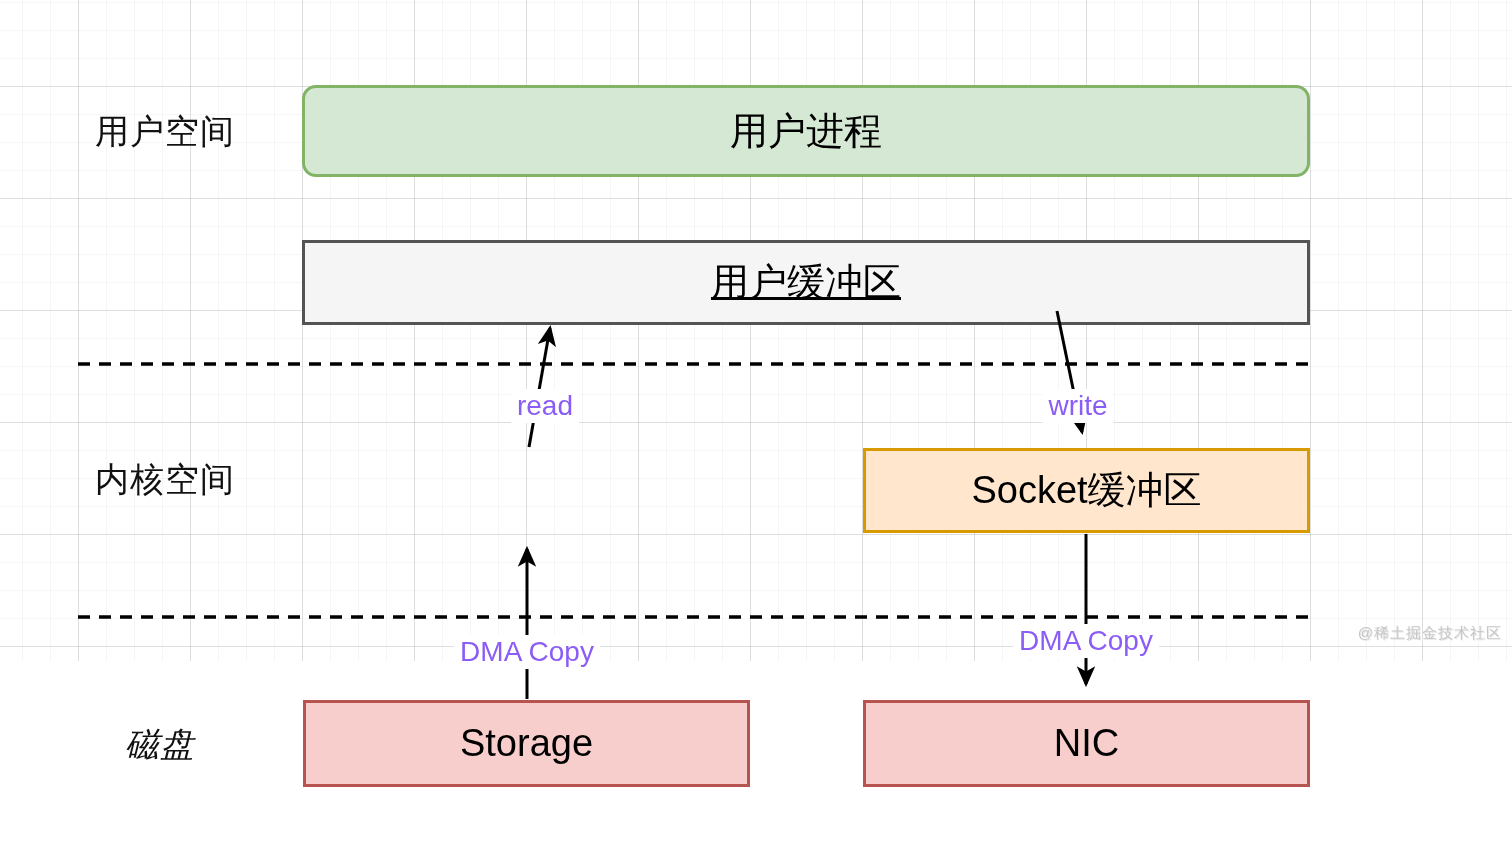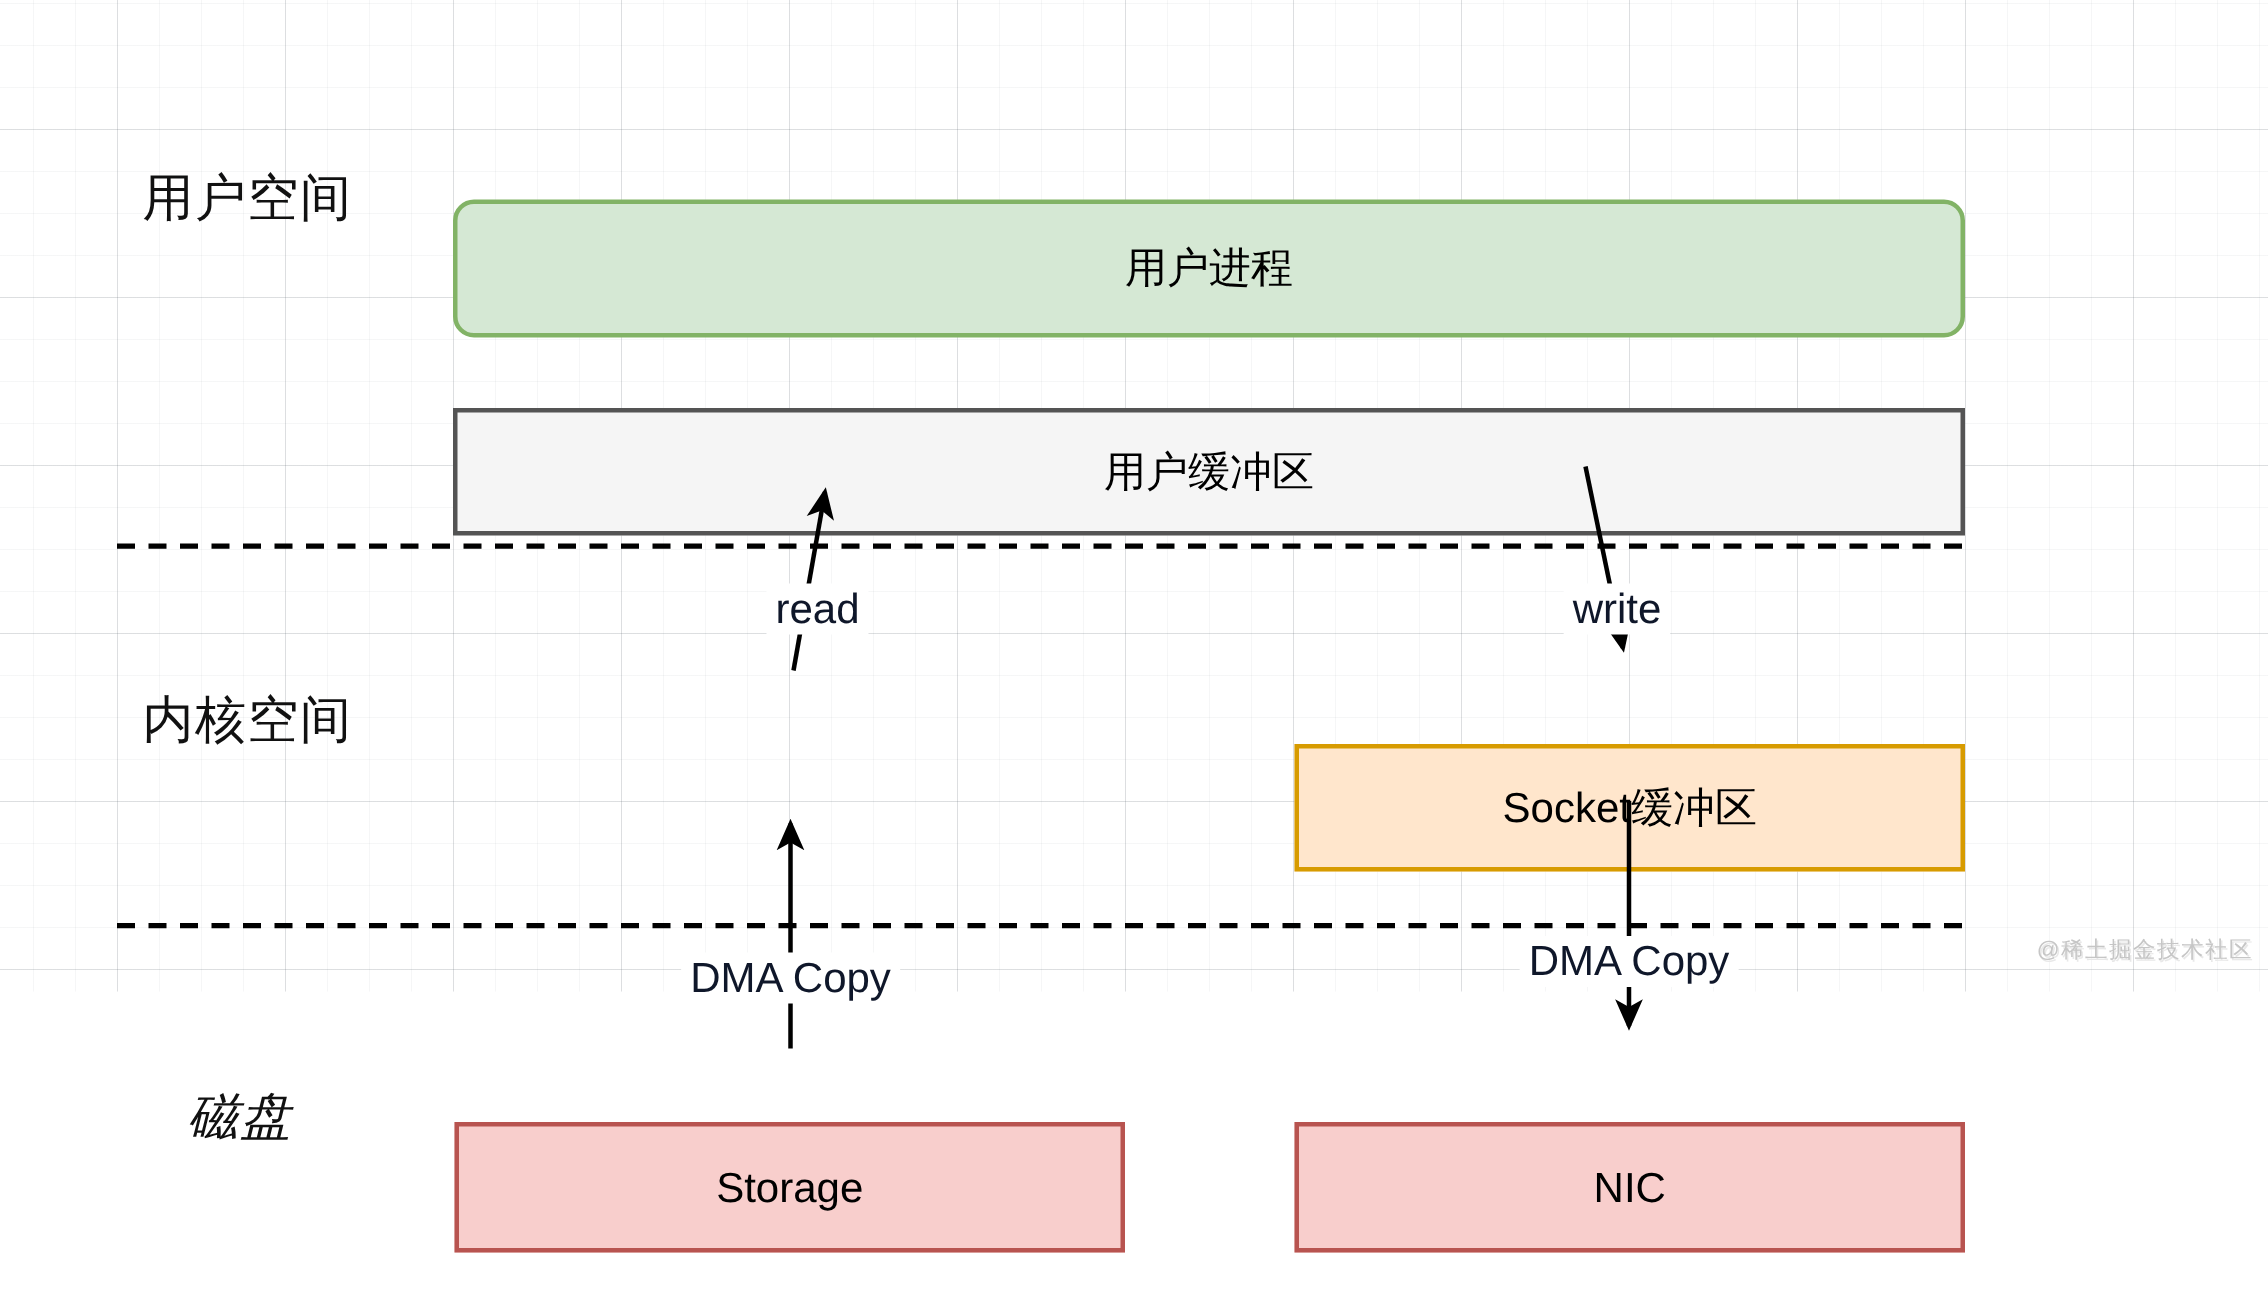--- a/index.html
+++ b/index.html
@@ -27,24 +27,23 @@
     letter-spacing: 1px;
     white-space: nowrap;
     transform: translate(-50%, -50%);
   }
 
   .node {
     position: absolute;
     display: flex;
     align-items: center;
     justify-content: center;
-    font-size: 28px;
+    font-size: 38px;
     color: #000000;
     white-space: nowrap;
-    margin-top: 48px;
   }
 
   .node.green {
     background: var(--green-fill);
     border: 3px solid var(--green-stroke);
     border-radius: 14px;
   }
   .node.gray {
     background: var(--gray-fill);
     border: 3px solid var(--gray-stroke);
@@ -64,21 +63,21 @@
     width: 1512px; height: 863px;
     pointer-events: none;
   }
 
   .arrow-label {
     position: absolute;
     transform: translate(-50%, -50%);
     background: #ffffff;
     padding: 1px 6px;
     font-size: 28px;
-    color: #0f172a;
+    color: #8b5cf6;
     white-space: nowrap;
   }
 
   .watermark {
     position: absolute;
     right: 10px;
     bottom: 18px;
     font-size: 15px;
     color: var(--watermark);
     text-shadow: 1px 1px 0 #e8e8e8;
@@ -90,21 +89,21 @@
 <body>
 
 <div class="canvas">
 
   <div class="row-label" style="left:165px; top:132px;">用户空间</div>
   <div class="row-label" style="left:165px; top:480px;">内核空间</div>
   <div class="row-label" style="left:160px; top:745px;font-style:italic;">磁盘</div>
 
   <div class="node green" style="left:302px; top:85px; width:1008px; height:92px;">用户进程</div>
 
-  <div class="node gray" style="left:302px; top:224px; width:1008px; height:85px;">用户缓冲区</div>
+  <div class="node gray" style="left:302px; top:240px; width:1008px; height:85px;text-decoration:underline;">用户缓冲区</div>
 
 
   <div class="node orange" style="left:863px; top:448px; width:447px; height:85px;">Socket缓冲区</div>
 
   <div class="node red" style="left:303px; top:700px; width:447px; height:87px;">Storage</div>
 
   <div class="node red" style="left:863px; top:700px; width:447px; height:87px;">NIC</div>
 
   <svg class="overlay" viewBox="0 0 1512 863">
     <defs>

